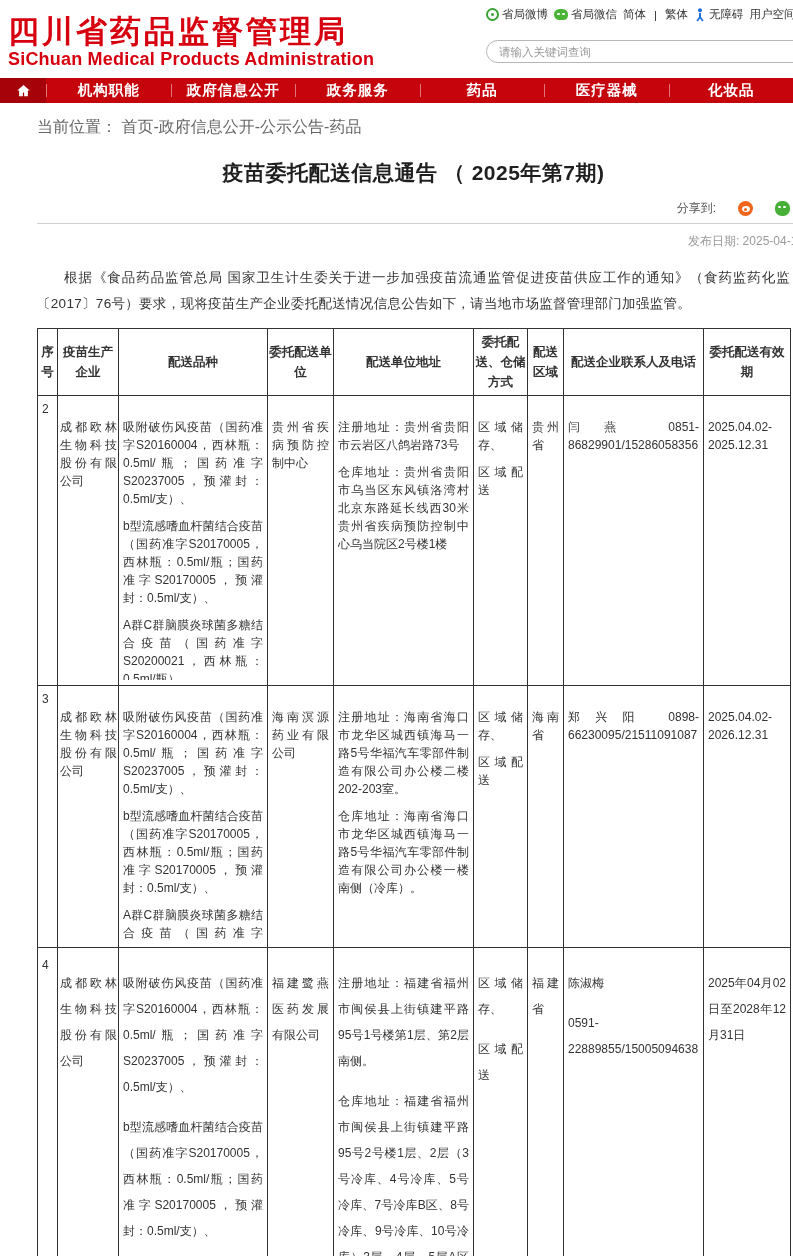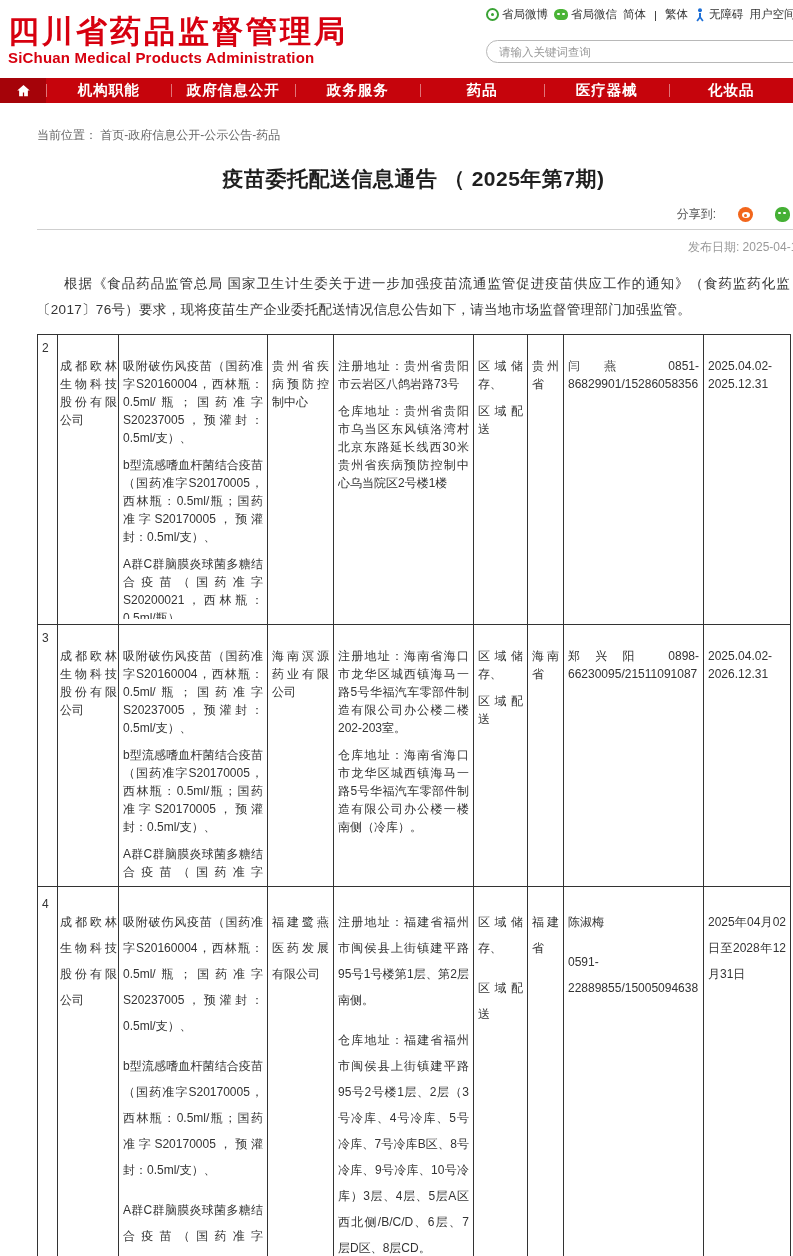--- a/index.html
+++ b/index.html
@@ -5,21 +5,21 @@
   * { margin:0; padding:0; box-sizing:border-box; }
   html,body { background:#fff; }
   body {
     width:793px; height:1256px; overflow:hidden; position:relative;
     font-family:"Liberation Sans","DejaVu Sans",sans-serif; color:#333;
   }
   
   .top { position:relative; height:78px; }
   .logo { position:absolute; left:8px; top:16px; cursor:pointer; }
   .logo-cn { color:#d7000f; font-size:31px; font-weight:bold; letter-spacing:3px; line-height:32px; }
-  .logo-en { color:#d7000f; font-size:15px; font-weight:bold; margin-top:1px; letter-spacing:.2px; }
+  .logo-en { color:#d7000f; font-size:18px; font-weight:bold; margin-top:1px; letter-spacing:.2px; }
   .toplinks {
     position:absolute; left:486px; top:7px; width:340px;
     display:flex; align-items:center; gap:6px;
     font-size:11.5px; color:#333; white-space:nowrap;
   }
   .toplink { display:flex; align-items:center; gap:3px; cursor:pointer; }
   .tl-sep { color:#333; margin:0 2px; }
   .badge-circle {
     width:13px; height:13px; border:2px solid #3aa335; border-radius:50%;
     display:inline-block; position:relative;
@@ -53,21 +53,21 @@
   .nav-home {
     width:46px; height:25px; background:#a50309; display:flex;
     align-items:center; justify-content:center; cursor:pointer; flex:none;
   }
   .nav-item {
     flex:1; text-align:center; color:#fff; font-size:14.5px; font-weight:bold;
     cursor:pointer; letter-spacing:1px;
   }
   .nav-sep { width:1px; height:13px; background:rgba(255,255,255,.45); flex:none; }
   
-  .breadcrumb { margin:24px 0 0 37px; font-size:12px; color:#666; }
+  .breadcrumb { margin:14px 0 0 37px; font-size:16px; color:#666; }
   .breadcrumb .path { cursor:pointer; }
   
   .article { margin-left:37px; width:753px; }
   .title { text-align:center; font-size:21px; font-weight:bold; color:#1f1f1f; margin-top:21px; letter-spacing:.5px; }
   .share {
     display:flex; justify-content:flex-end; align-items:center; gap:22px;
     margin-top:13px; font-size:12px; color:#555; height:16px;
   }
   .share-ico { width:15px; height:15px; border-radius:50%; position:relative; cursor:pointer; }
   .share-weibo { background:#f2661c; }
@@ -204,20 +204,31 @@
         <col style="width:61px">
         <col style="width:149px">
       <col style="width:66px">
         <col style="width:140px">
         <col style="width:54px">
       <col style="width:36px">
         <col style="width:140px">
         <col style="width:87px">
     </colgroup>
     <tbody>
+        <tr>
+      <th>序号</th>
+      <th>疫苗生产企业</th>
+      <th>配送品种</th>
+      <th>委托配送单位</th>
+      <th>配送单位地址</th>
+      <th>委托配送、仓储方式</th>
+      <th>配送区域</th>
+      <th>配送企业联系人及电话</th>
+      <th>委托配送有效期</th>
+    </tr>
 
     <tr class="r2">
       <td class="num">2</td>
       <td class="producer">
             <div class="clip"><span>成都欧林生物科技股份有限公司</span></div>
           </td>
       <td>
             <div class="clip">
         <p class="cellp">吸附破伤风疫苗（国药准字S20160004，西林瓶：0.5ml/瓶；国药准字S20237005，预灌封：0.5ml/支）、</p>
         <p class="cellp">b型流感嗜血杆菌结合疫苗（国药准字S20170005，西林瓶：0.5ml/瓶；国药准字S20170005，预灌封：0.5ml/支）、</p>

